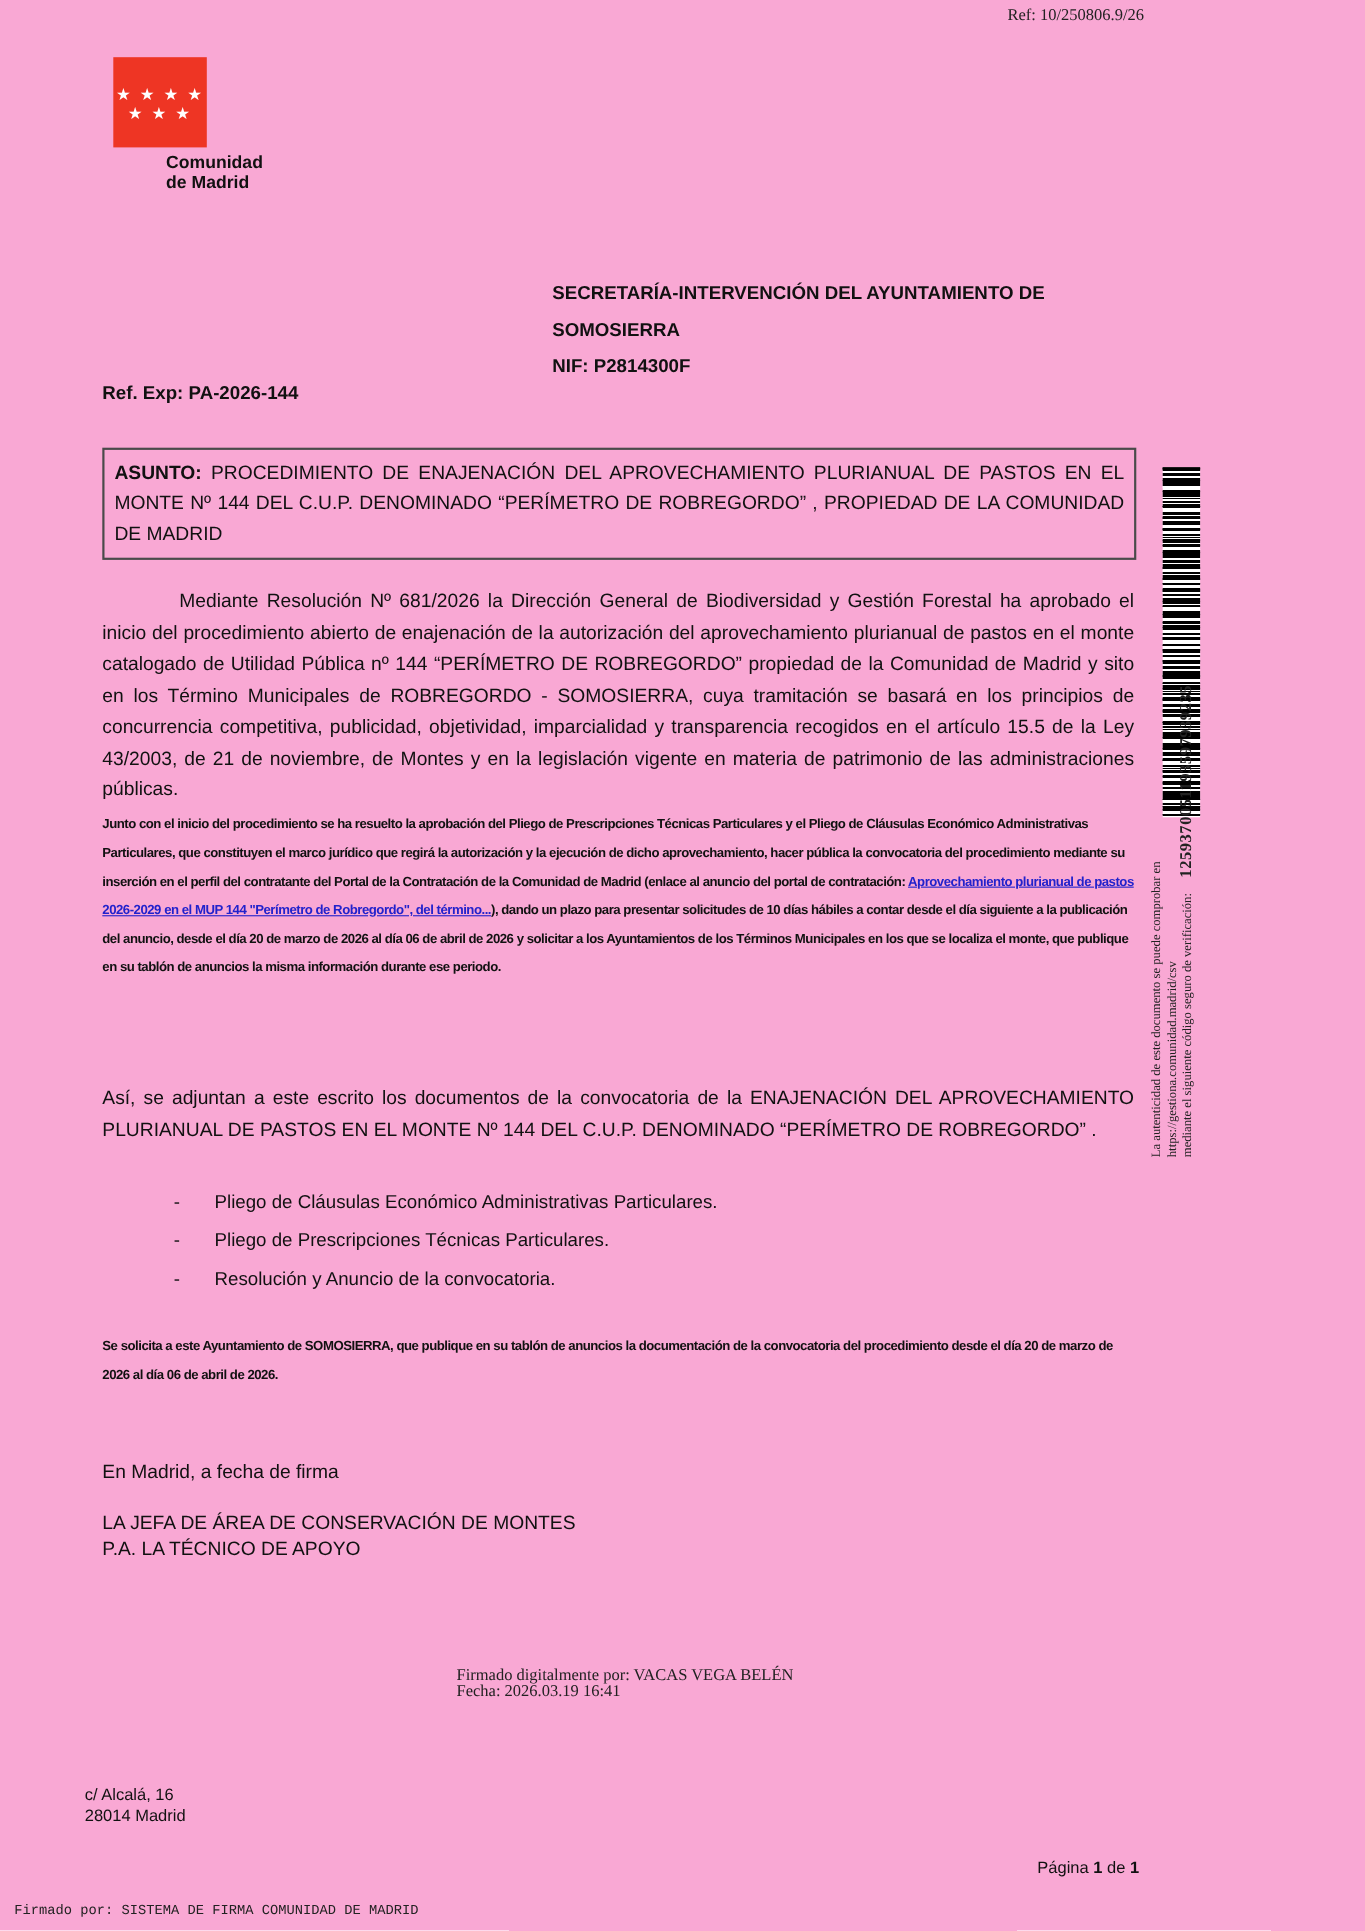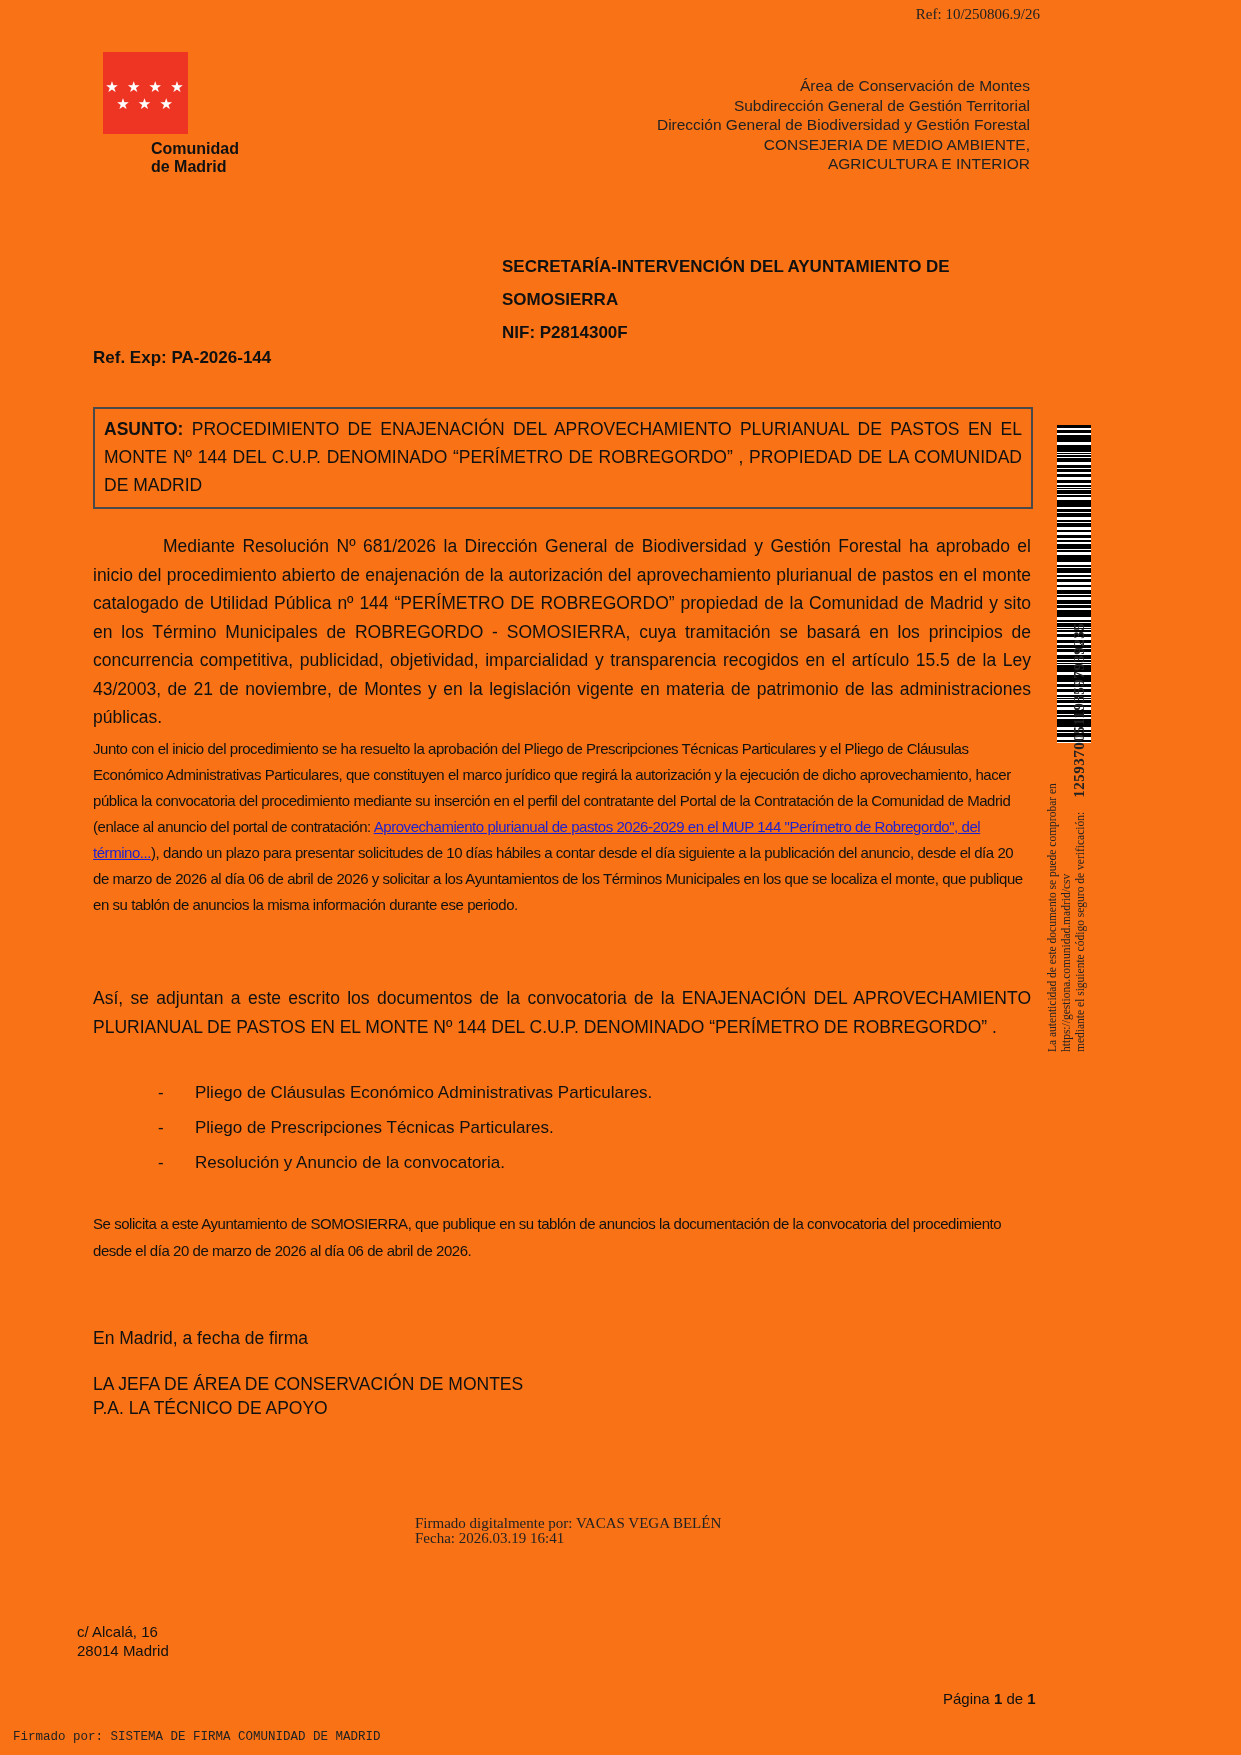--- a/index.html
+++ b/index.html
@@ -1,19 +1,19 @@
 <!DOCTYPE html>
 <html><head>
 <meta charset="utf-8">
 <style>
   html,body{margin:0;padding:0;background:#ffffff;}
   .page{
     position:relative;
     width:1241px;height:1755px;
-    background:#f97316;
+    background:#f9a8d4;
     font-family:"Liberation Sans", sans-serif;
     color:#111;
     overflow:hidden;
   }
   .abs{position:absolute;}
   
   .ref-top{top:6px;right:201px;font-family:"Liberation Serif", serif;font-size:15px;color:#222;}
   
   .logo-square{left:103px;top:52px;width:85px;height:82px;background:#ee3524;}
   .star-row{position:absolute;width:100%;text-align:center;color:#fff;font-size:15px;letter-spacing:2px;line-height:15px;}
@@ -30,21 +30,21 @@
   .subject-box{
     left:93px;top:407px;width:918px;
     border:2px solid #4a4a4a;
     padding:6px 9px 8px 9px;
     font-size:17.5px;line-height:28px;text-align:justify;
   }
   .subject-box b{font-weight:bold;}
   
   .para{left:93px;width:938px;font-size:17.5px;}
   .p1{top:532px;line-height:28.5px;text-align:justify;text-indent:70px;}
-  .narrow{font-size:15px;letter-spacing:-0.45px;}
+  .narrow{font-size:12px;letter-spacing:-0.45px;font-weight:bold;}
   .p2{top:736px;line-height:26px;text-align:left;}
   .p3{top:984px;line-height:29px;text-align:justify;}
   .p4{top:1210px;line-height:27px;}
   .p5{top:1284px;}
   a.doclink{color:#2222cc;text-decoration:underline;cursor:pointer;}
   .bullets{left:93px;top:1079px;width:938px;}
   .bullet{position:relative;padding-left:102px;margin-bottom:7px;font-size:17px;line-height:28px;}
   .bullet .dash{position:absolute;left:65px;top:0;}
   .centered{left:93px;width:938px;text-align:left;font-size:17.5px;}
   .place-date{top:1328px;}
@@ -84,27 +84,20 @@
 
   <div class="abs logo-square">
     <div class="star-row r1">★ ★ ★ ★</div>
     <div class="star-row r2">★ ★ ★</div>
   </div>
   <div class="abs logo-caption">
     <div>Comunidad</div>
     <div>de Madrid</div>
   </div>
 
-  <div class="abs header-right">
-    <div>Área de Conservación de Montes</div>
-    <div>Subdirección General de Gestión Territorial</div>
-    <div>Dirección General de Biodiversidad y Gestión Forestal</div>
-    <div>CONSEJERIA DE MEDIO AMBIENTE,</div>
-    <div>AGRICULTURA E INTERIOR</div>
-  </div>
 
   <div class="abs recipient">
     <div>SECRETARÍA-INTERVENCIÓN DEL AYUNTAMIENTO DE</div>
     <div>SOMOSIERRA</div>
     <div>NIF: P2814300F</div>
   </div>
 
   <div class="abs ref-exp">Ref. Exp: PA-2026-144</div>
 
   <div class="abs subject-box"><b>ASUNTO:</b><span> PROCEDIMIENTO DE ENAJENACIÓN DEL APROVECHAMIENTO PLURIANUAL DE PASTOS EN EL MONTE Nº 144 DEL C.U.P. DENOMINADO “PERÍMETRO DE ROBREGORDO” , PROPIEDAD DE LA COMUNIDAD DE MADRID</span></div>

